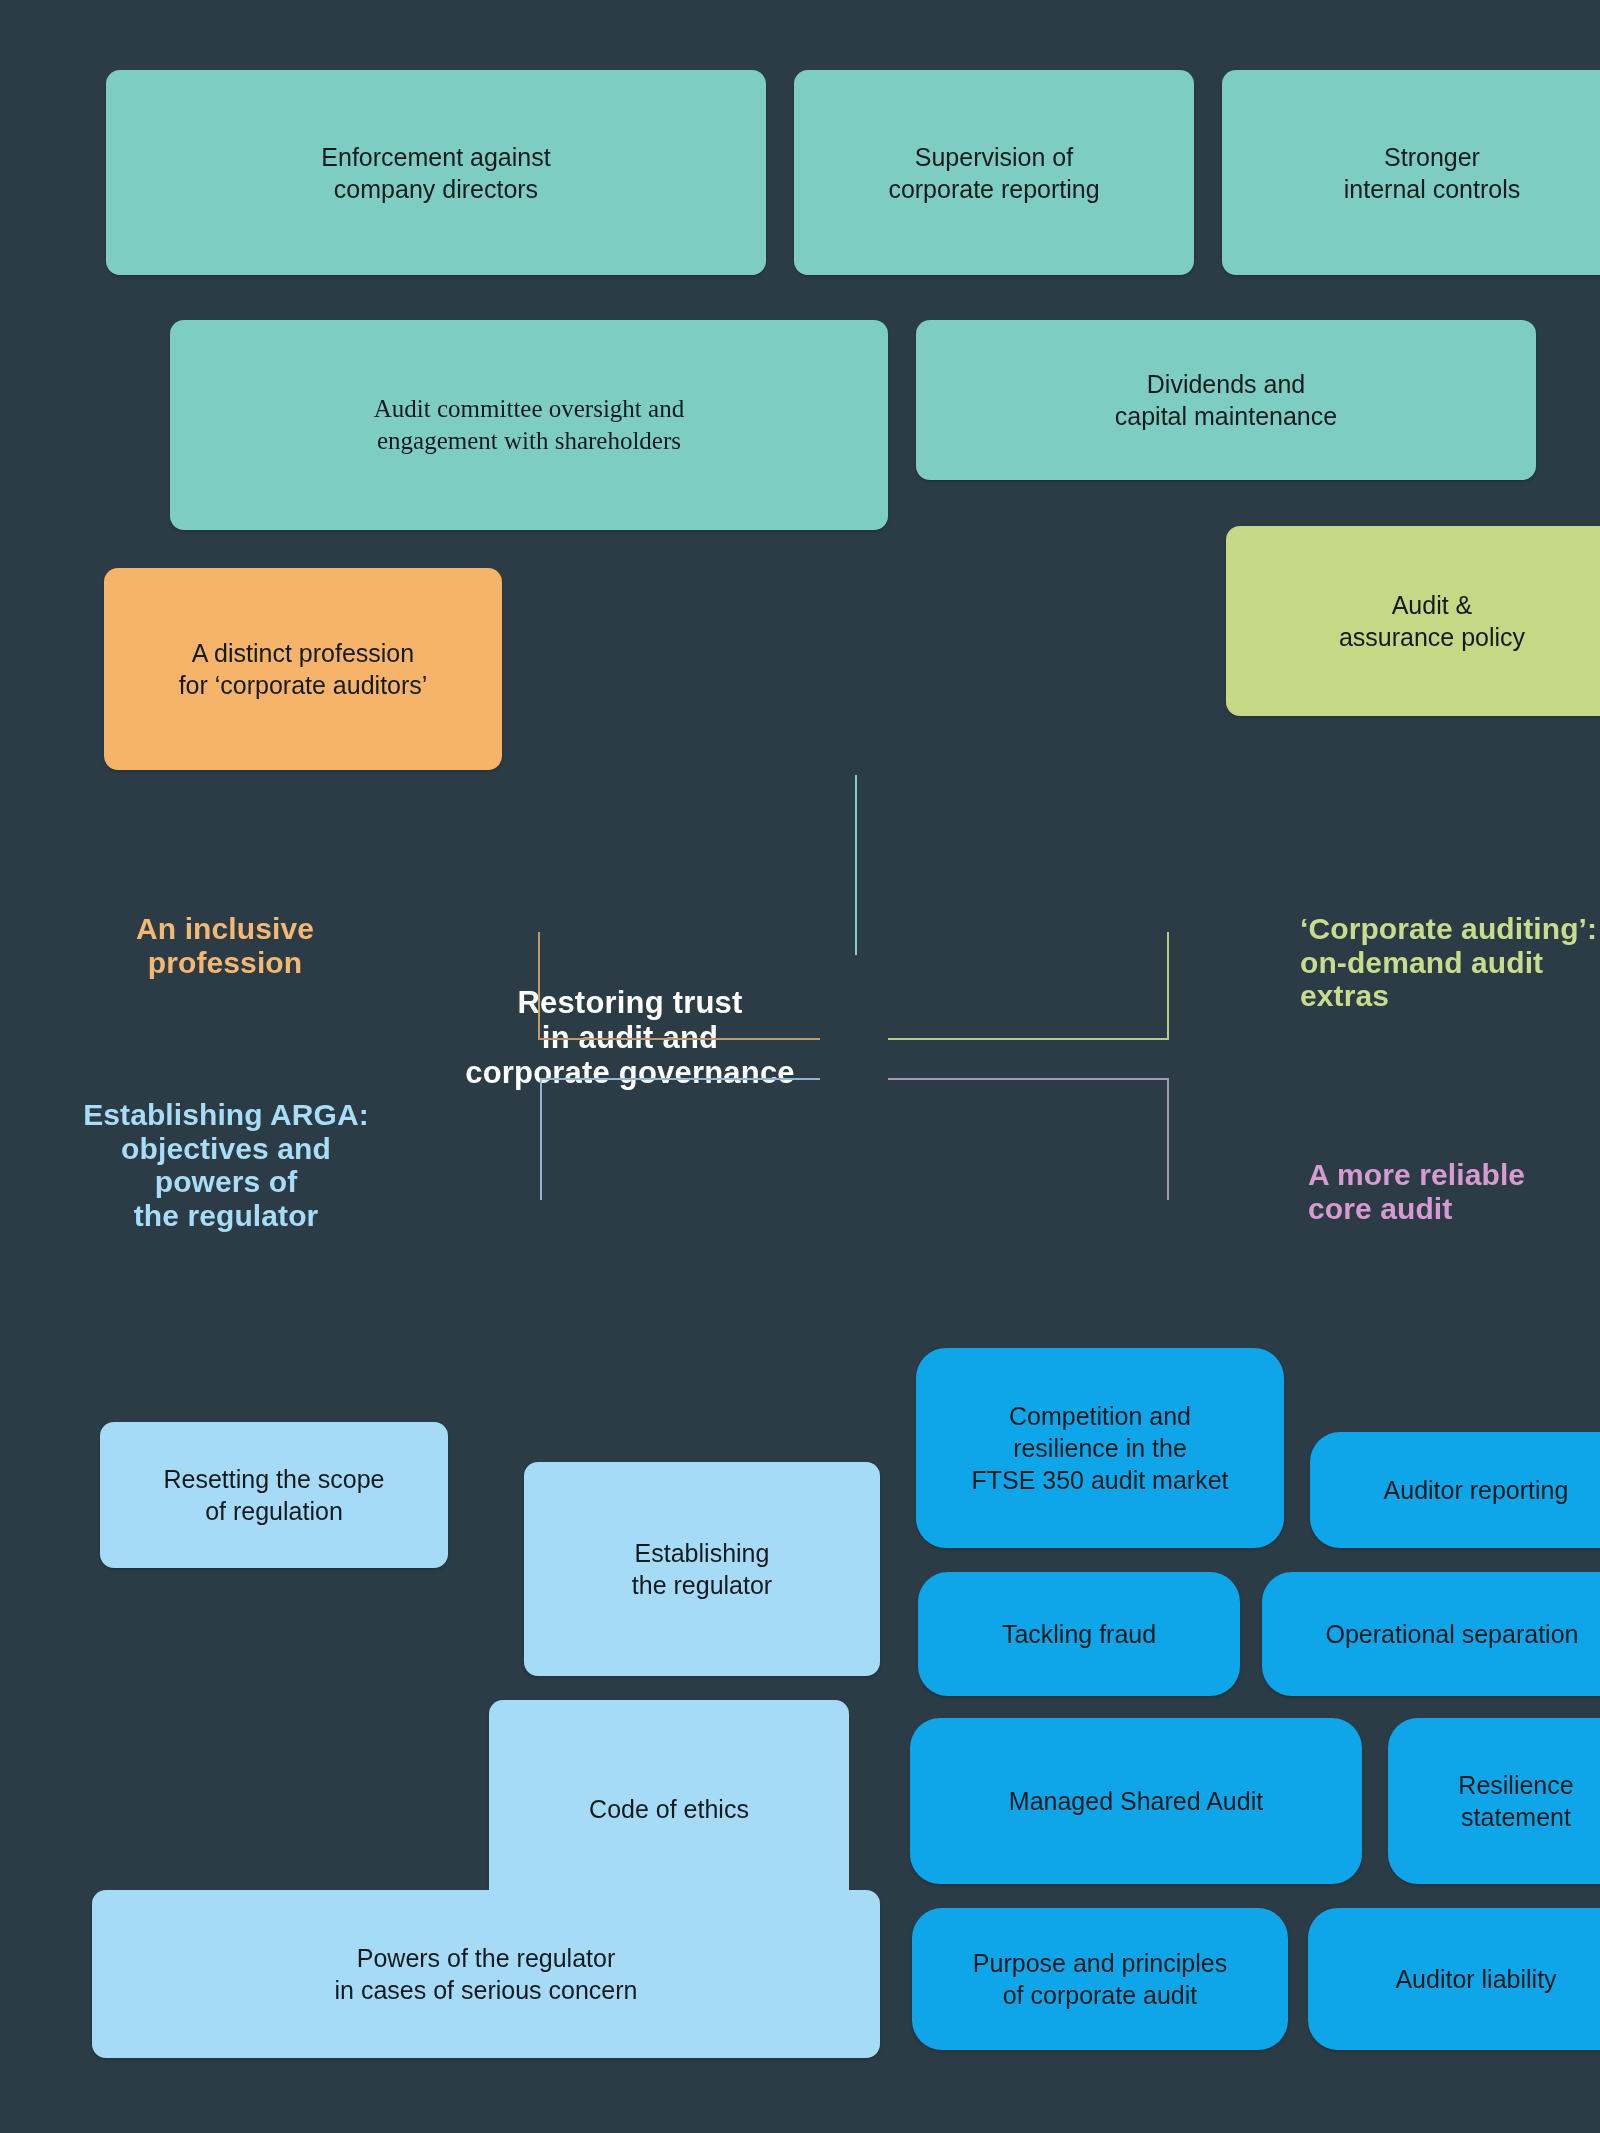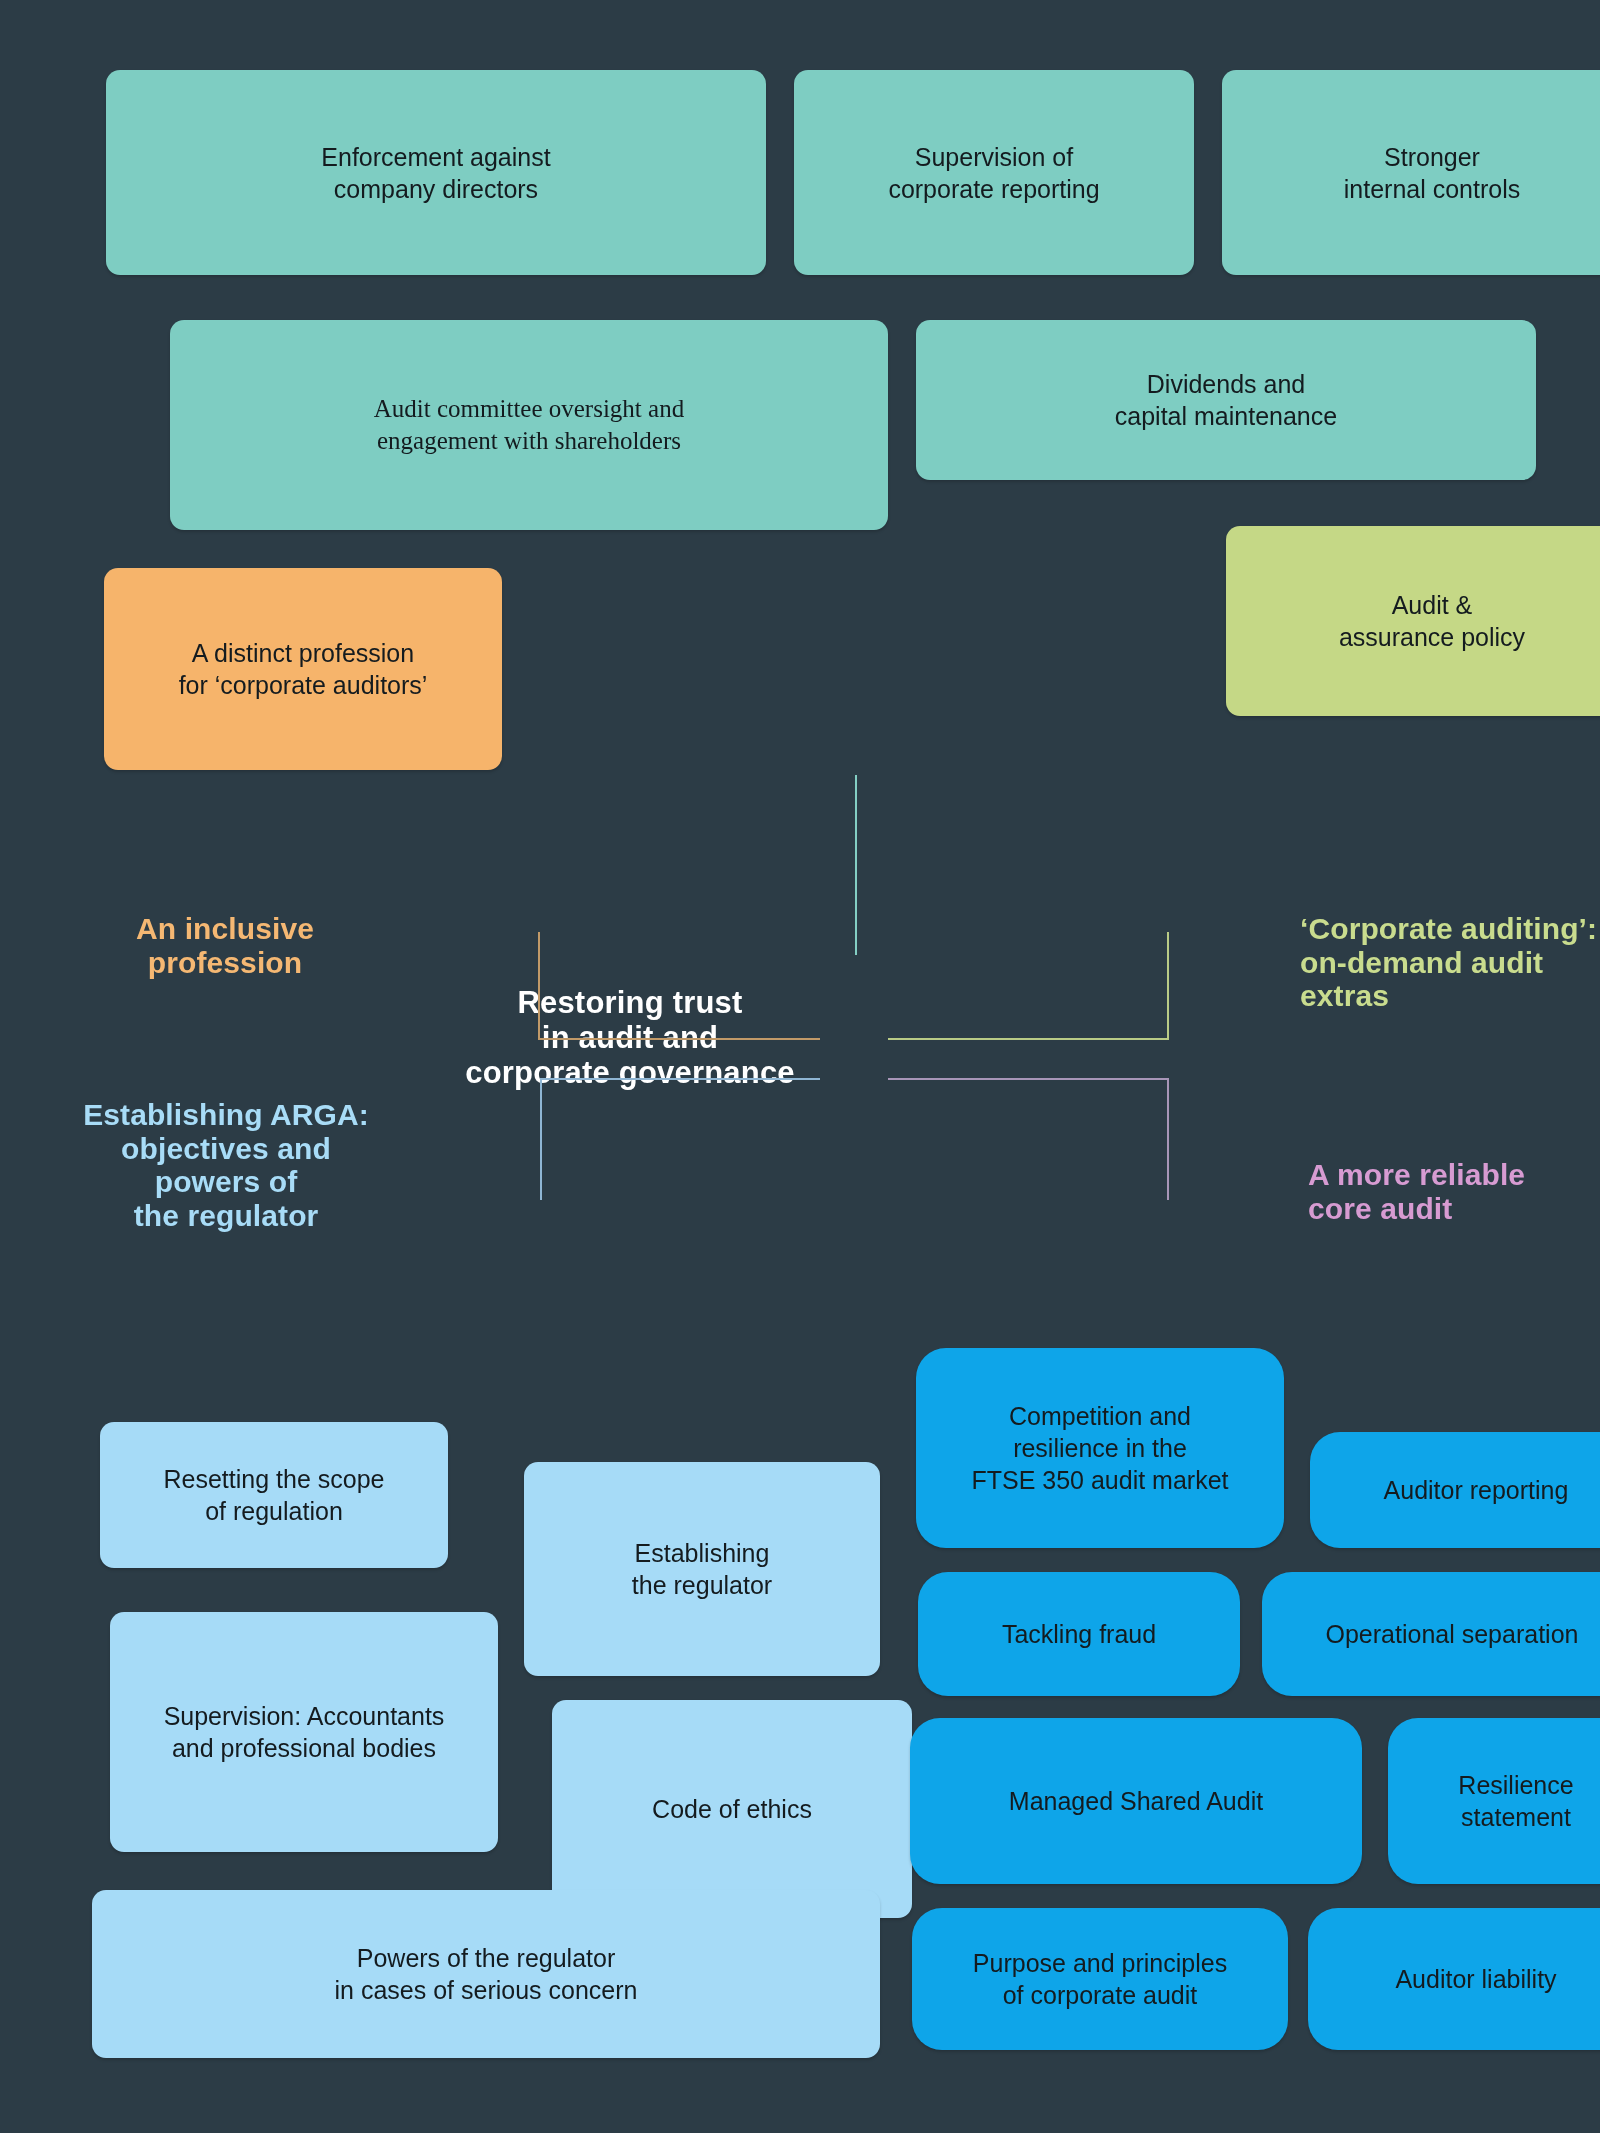--- a/index.html
+++ b/index.html
@@ -117,24 +117,22 @@
 
   <div class="conn h" style="left:888px;top:1078px;width:281px;background:#a896b8;"></div>
   <div class="conn v" style="left:1167px;top:1078px;height:122px;background:#a896b8;"></div>
 
   <div class="node blue" style="left:100px;top:1422px;width:348px;height:146px;">Resetting the scope
 of regulation</div>
 
   <div class="node blue" style="left:524px;top:1462px;width:356px;height:214px;">Establishing
 the regulator</div>
 
-  <div class="node blue" style="left:110px;top:1612px;width:388px;height:240px;">Supervision: Accountants
-and professional bodies</div>
 
-  <div class="node blue" style="left:552px;top:1700px;width:360px;height:218px;">Code of ethics</div>
+  <div class="node blue" style="left:489px;top:1700px;width:360px;height:218px;">Code of ethics</div>
 
   <div class="node blue" style="left:92px;top:1890px;width:788px;height:168px;">Powers of the regulator
 in cases of serious concern</div>
 
   <div class="node purple" style="left:916px;top:1348px;width:368px;height:200px;">Competition and
 resilience in the
 FTSE 350 audit market</div>
 
   <div class="node purple" style="left:1310px;top:1432px;width:332px;height:116px;">Auditor reporting</div>
 

